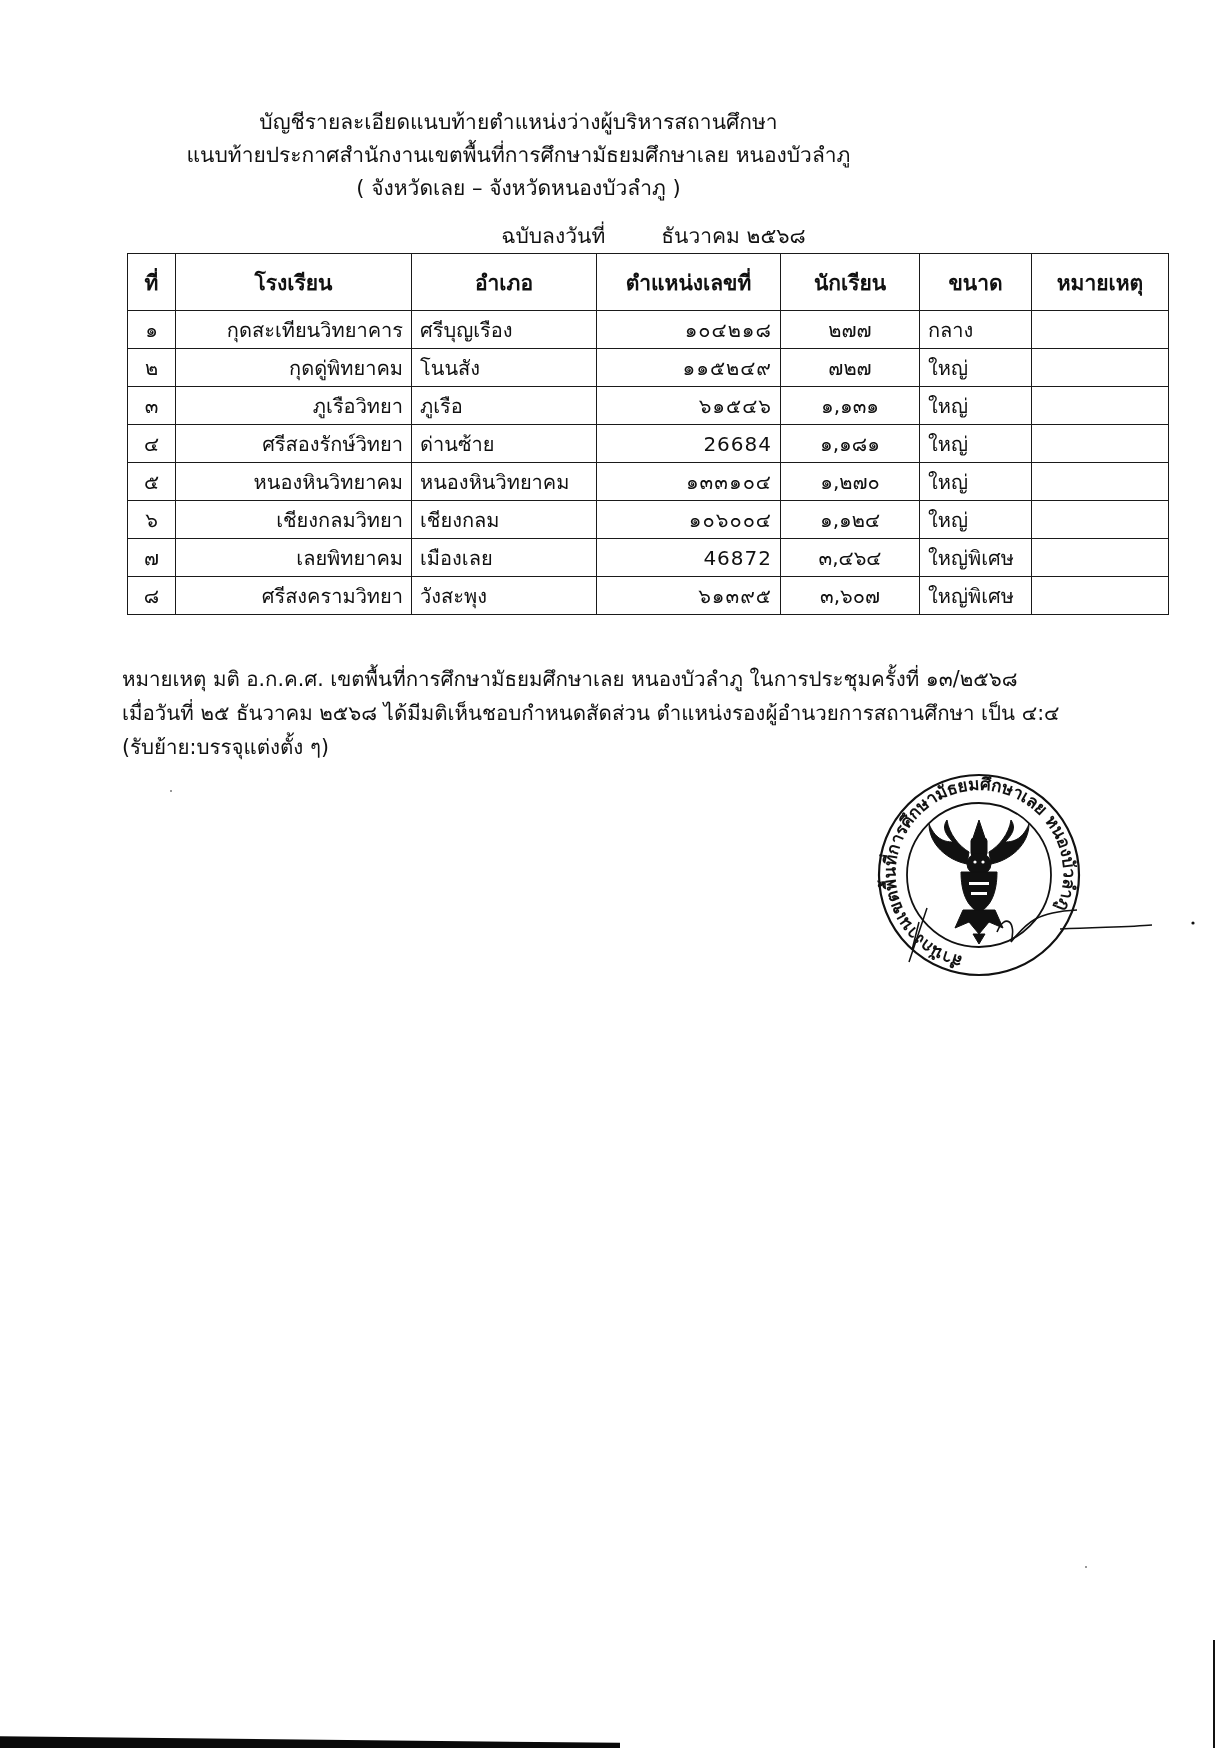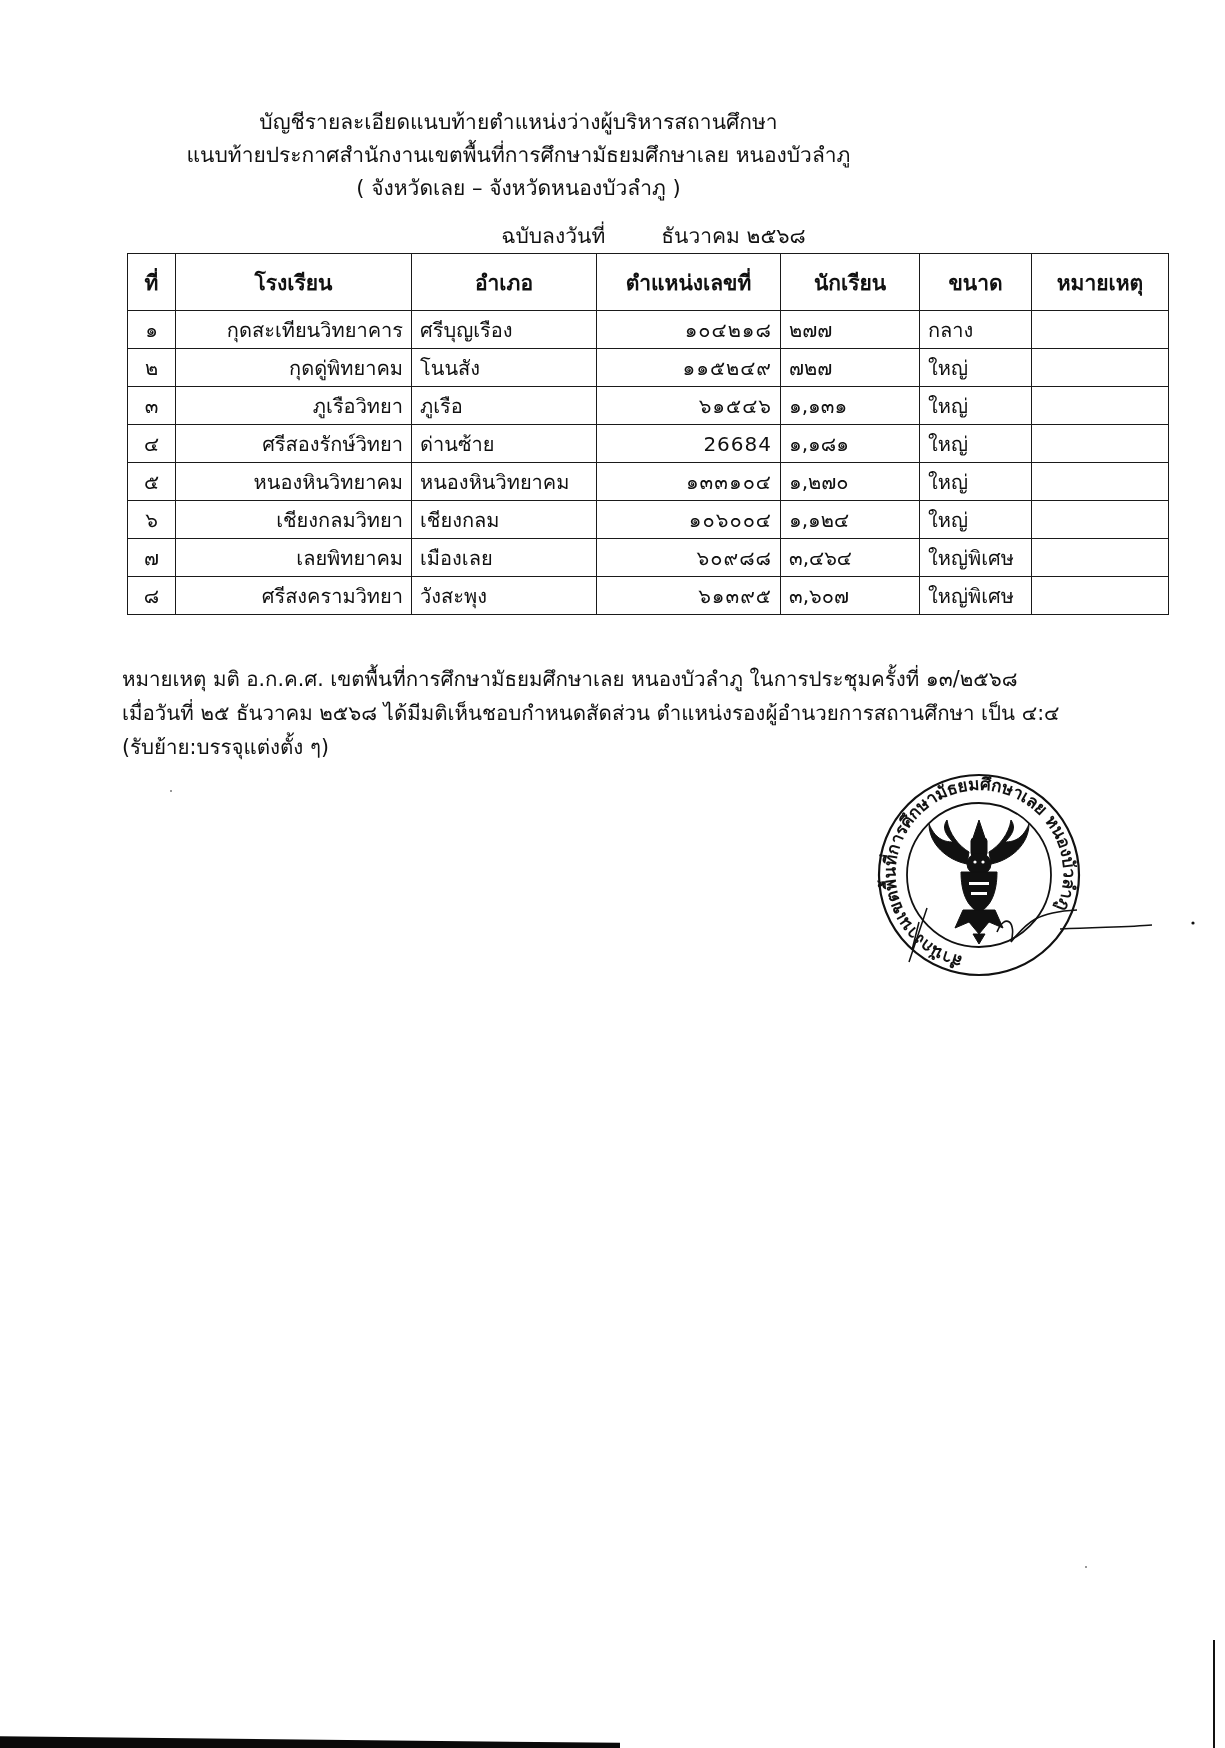--- a/index.html
+++ b/index.html
@@ -70,21 +70,21 @@
       text-align: center;
     }
     table.doc-table td {
       height: 37px;
       font-size: 20px;
     }
     td.c-no { text-align: center; }
     td.c-school { text-align: right; }
     td.c-district { text-align: left; margin-top: 23px; }
     td.c-pos { text-align: right; letter-spacing: 1px; }
-    td.c-students { text-align: left; }
+    td.c-students { text-align: center; }
     td.c-size { text-align: left; }
     td.c-remark { text-align: left; }
 
     .note {
       position: absolute;
       left: 122px;
       top: 662px;
       width: 1060px;
       font-size: 20.5px;
       line-height: 34px;
@@ -216,21 +216,21 @@
         <td class="c-district">เชียงกลม</td>
         <td class="c-pos">๑๐๖๐๐๔</td>
         <td class="c-students">๑,๑๒๔</td>
         <td class="c-size">ใหญ่</td>
         <td class="c-remark"></td>
       </tr>
       <tr>
         <td class="c-no">๗</td>
         <td class="c-school">เลยพิทยาคม</td>
         <td class="c-district">เมืองเลย</td>
-        <td class="c-pos">๖๐๙๘๘</td>
+        <td class="c-pos">46872</td>
         <td class="c-students">๓,๔๖๔</td>
         <td class="c-size">ใหญ่พิเศษ</td>
         <td class="c-remark"></td>
       </tr>
       <tr>
         <td class="c-no">๘</td>
         <td class="c-school">ศรีสงครามวิทยา</td>
         <td class="c-district">วังสะพุง</td>
         <td class="c-pos">๖๑๓๙๕</td>
         <td class="c-students">๓,๖๐๗</td>

